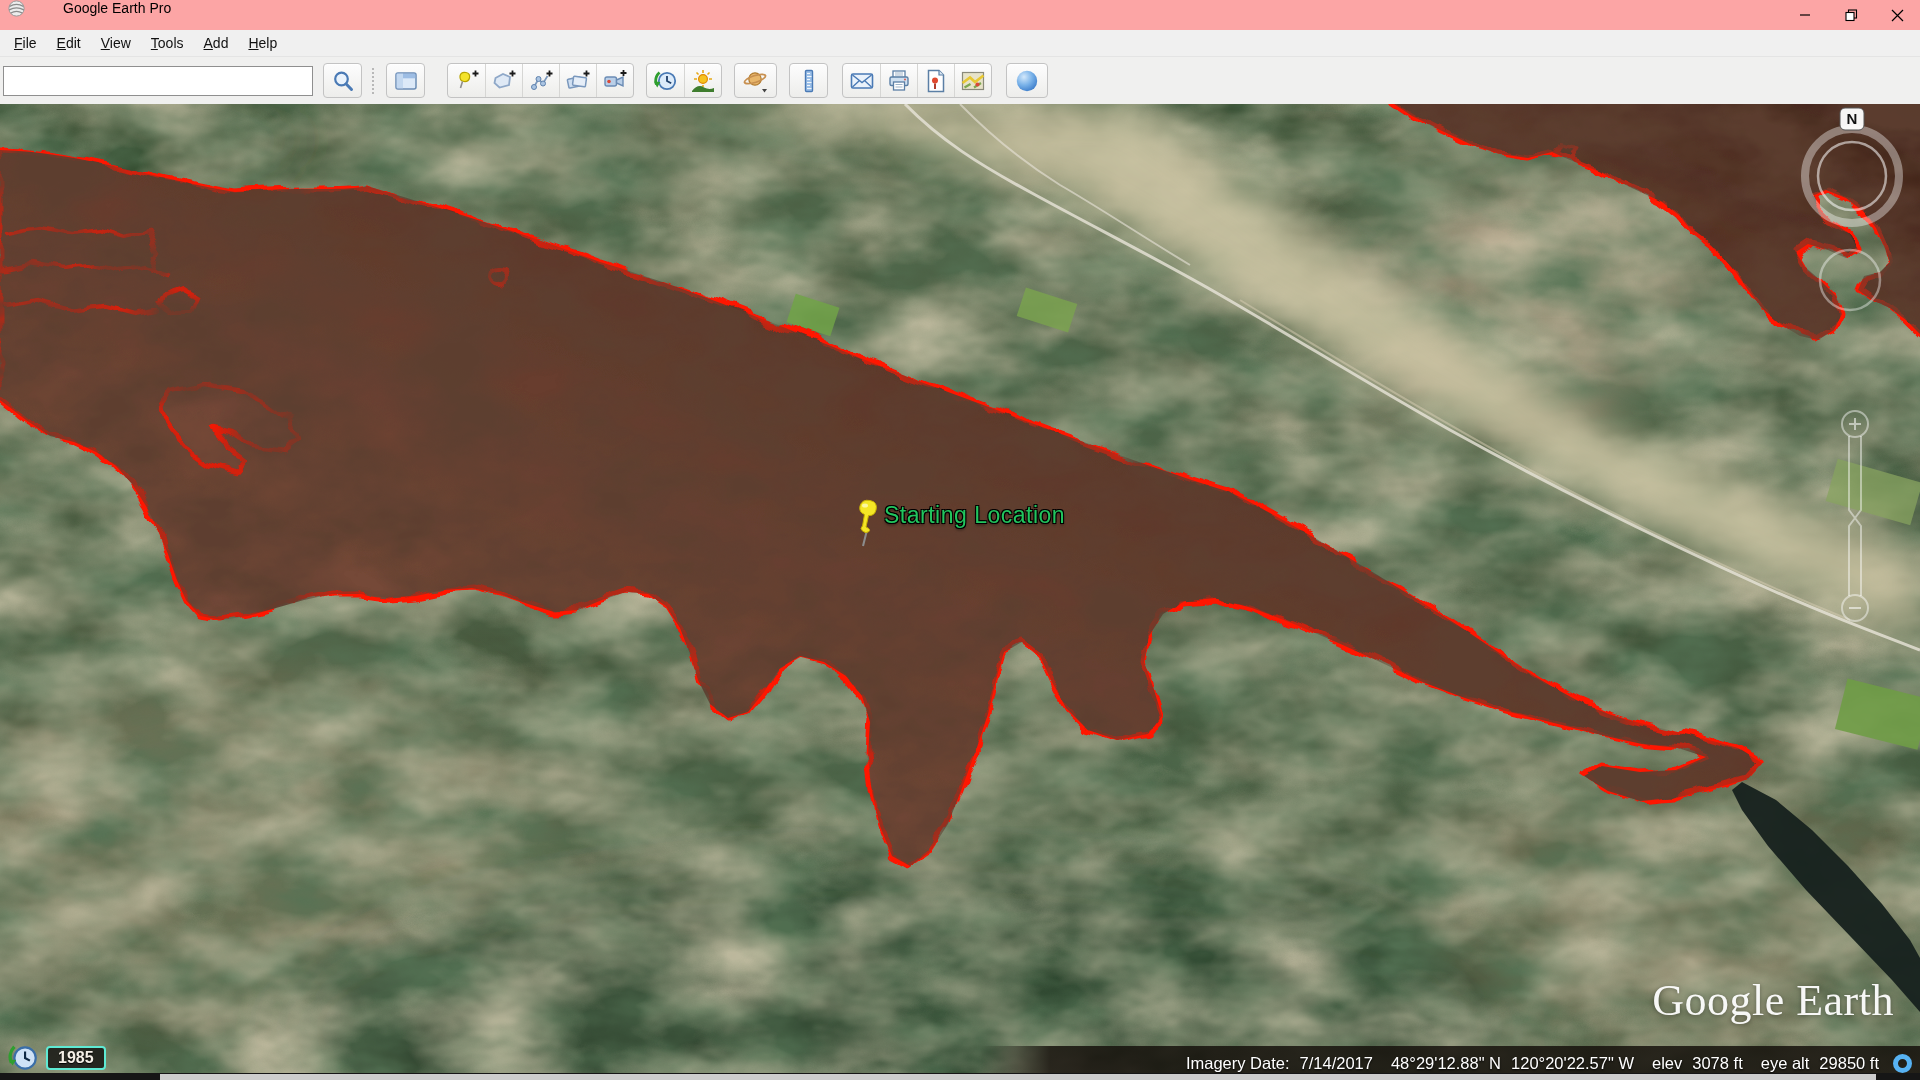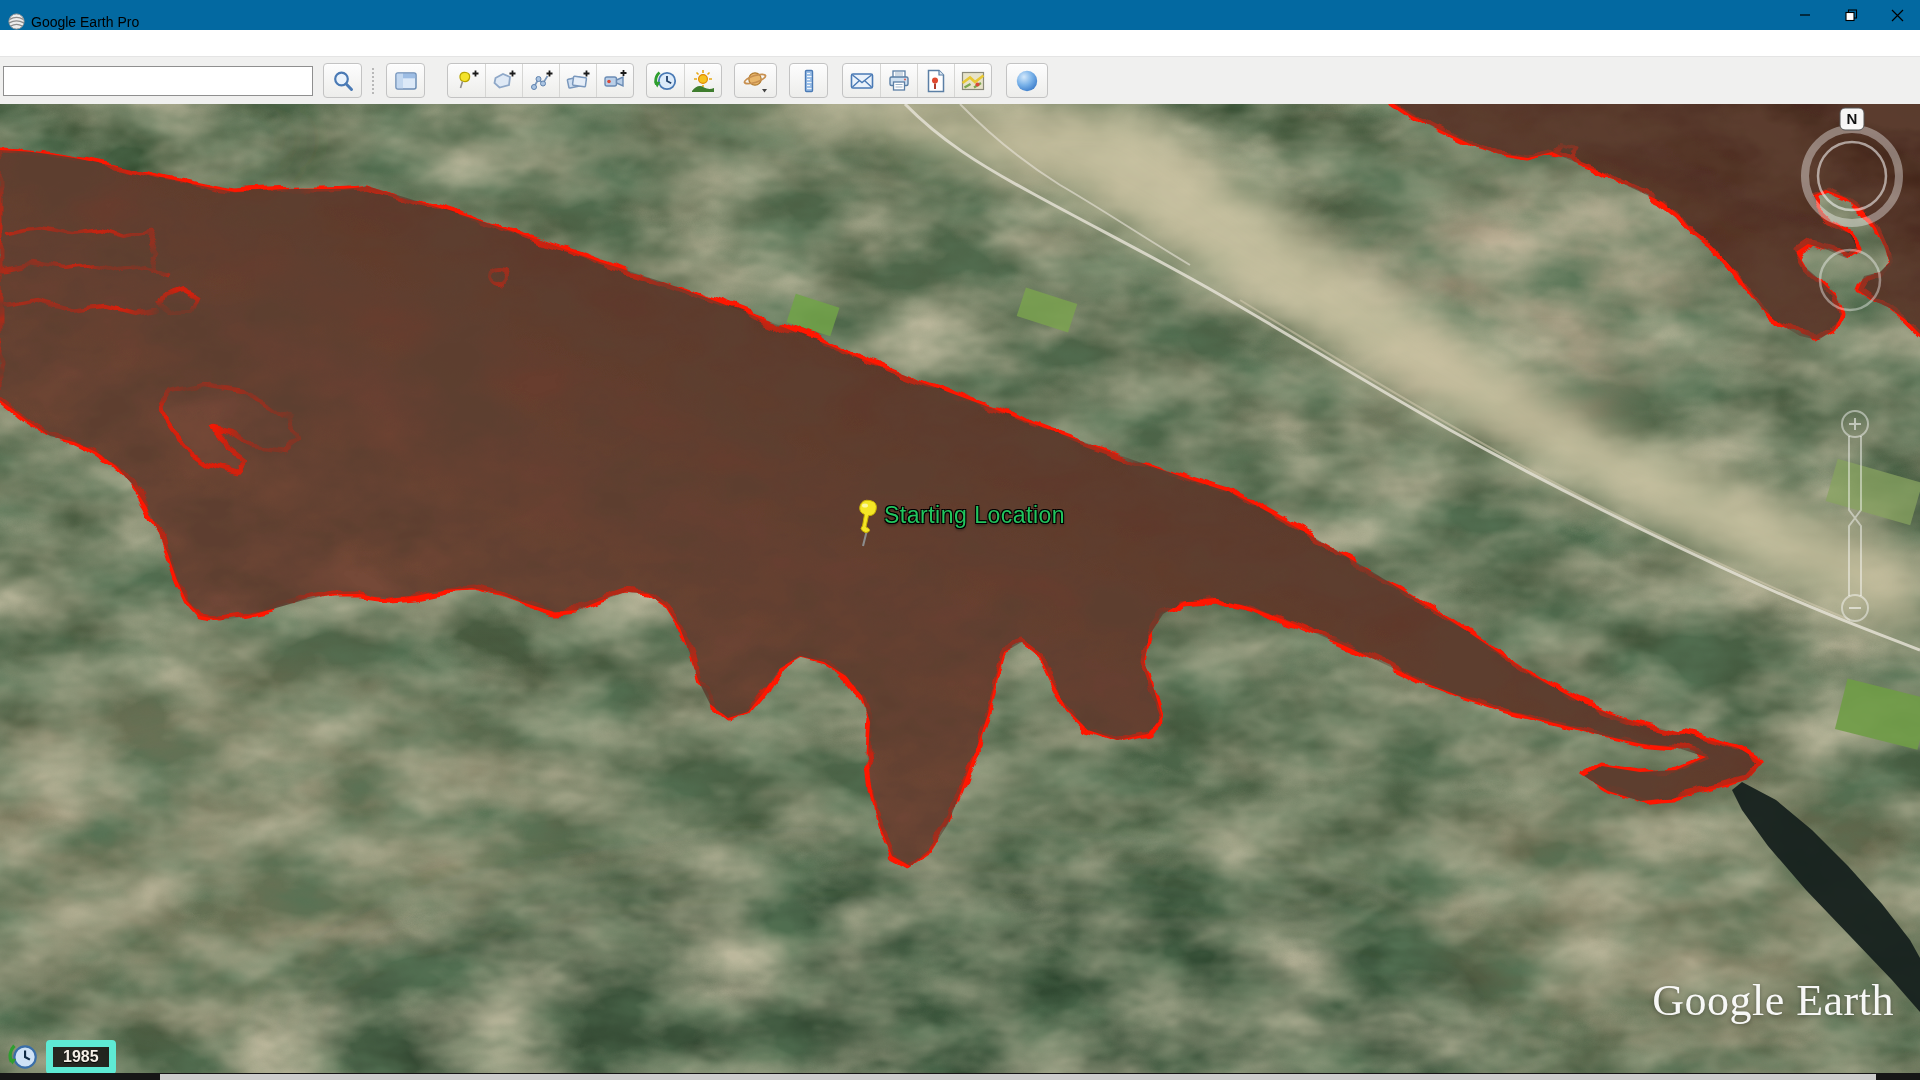--- a/index.html
+++ b/index.html
@@ -1,21 +1,21 @@
 <!DOCTYPE html>
 <html><head>
 <meta charset="utf-8">
 <style>
   html,body{margin:0;padding:0;width:1920px;height:1080px;overflow:hidden;
     font-family:"Liberation Sans",sans-serif;background:#000;}
   .window{position:relative;width:1920px;height:1080px;background:#fff;}
 
   
-  .titlebar{position:absolute;left:0;top:0;width:100%;height:30px;background:#0369a1;
-    display:flex;align-items:flex-end;}
+  .titlebar{position:absolute;left:0;top:0;width:100%;height:30px;background:#fca5a5;
+    display:flex;align-items:flex-start;gap:32px;}
   .title-icon{margin:0 6px 0 8px;width:17px;height:17px;}
   .title-text{font-size:14px;color:#000;}
   .win-controls{position:absolute;right:0;top:0;height:30px;display:flex;}
   .win-btn{width:46px;height:30px;display:grid;place-items:center;}
 
   
   .menubar{position:absolute;left:0;top:30px;width:100%;height:26px;background:#f0f0f0;
     display:flex;align-items:center;padding-left:4px;box-sizing:border-box;}
   .menu-item{padding:3px 10px;font-size:14px;color:#111;cursor:default;}
   .menu-item u{text-decoration:underline;}
@@ -48,21 +48,21 @@
 
   .statusbar{position:absolute;right:0;bottom:0;height:34px;width:940px;z-index:30;
     background:linear-gradient(to right,rgba(22,17,12,0),rgba(22,17,12,.85) 70px,rgba(22,17,12,.85));
     display:flex;align-items:center;justify-content:flex-end;color:#fff;font-size:16.5px;
     padding-right:8px;box-sizing:border-box;text-shadow:0 1px 2px #000;}
   .statusbar .sp{margin-left:18px;}
   .statusbar .sp2{margin-left:10px;}
   .progress-ring{width:19px;height:19px;border-radius:50%;border:5px solid #57b2f2;margin-left:14px;box-sizing:border-box;}
 
   .history-chip{position:absolute;left:8px;bottom:6px;display:flex;align-items:center;gap:6px;z-index:30;}
-  .year-badge{background:rgba(20,20,18,.85);border:7px solid #5eead4;border-radius:4px;color:#f4efe6;
+  .year-badge{background:rgba(20,20,18,.85);border:2px solid #5eead4;border-radius:4px;color:#f4efe6;
     font-size:16px;font-weight:bold;padding:1px 10px;text-shadow:0 1px 1px #000;}
 
   .bottom-strip{position:absolute;left:0;bottom:0;width:100%;height:7px;background:#161616;z-index:40;}
   .bottom-strip .lite{position:absolute;left:160px;right:44px;top:1px;bottom:0;background:#cdcdcd;}
 </style>
 </head>
 <body>
 
 <div class="window">
 
@@ -85,20 +85,28 @@
         </svg>
       </div>
       <div class="win-btn">
         <svg width="13" height="13" viewBox="0 0 13 13">
           <path d="M1 1 L12 12 M12 1 L1 12" stroke="#000" stroke-width="1.2"></path>
         </svg>
       </div>
     </div>
   </div>
 
+  <div class="menubar">
+    <div class="menu-item"><u>F</u><span>ile</span></div>
+    <div class="menu-item"><u>E</u><span>dit</span></div>
+    <div class="menu-item"><u>V</u><span>iew</span></div>
+    <div class="menu-item"><u>T</u><span>ools</span></div>
+    <div class="menu-item"><u>A</u><span>dd</span></div>
+    <div class="menu-item"><u>H</u><span>elp</span></div>
+  </div>
 
   <div class="toolbar">
     <input class="search-input" type="text" placeholder="" style="">
     <div style="width:10px"></div>
     <div class="tgroup">
         <button class="tbtn">
       <svg width="24" height="24" viewBox="0 0 24 24">
         <circle cx="10.5" cy="10" r="6.3" fill="#eaf3fc" stroke="#4a7ab5" stroke-width="2.2"></circle>
         <line x1="15.2" y1="15" x2="20.5" y2="20.5" stroke="#4a7ab5" stroke-width="3" stroke-linecap="round"></line>
       </svg>
@@ -385,18 +393,29 @@
     <div class="history-chip">
       <svg width="32" height="32" viewBox="0 0 30 30">
         <circle cx="16" cy="15" r="10" fill="#cfe2f6" stroke="#3a6ea8" stroke-width="2"></circle>
         <path d="M16 9 V15 L20.5 17.5" stroke="#102a44" stroke-width="2" fill="none"></path>
         <path d="M6 4.5 A 13.5 13.5 0 0 0 3.2 19.5" stroke="#2f9e2f" stroke-width="3.2" fill="none"></path>
         <path d="M0.8 16.5 L4.2 22 L7.6 16.8 Z" fill="#2f9e2f"></path>
       </svg>
       <div class="year-badge">1985</div>
     </div>
 
+    <div class="statusbar">
+      <span>Imagery Date:</span>
+      <span class="sp2">7/14/2017</span>
+      <span class="sp">48°29'12.88" N</span>
+      <span class="sp2">120°20'22.57" W</span>
+      <span class="sp">elev</span>
+      <span class="sp2">3078 ft</span>
+      <span class="sp">eye alt</span>
+      <span class="sp2">29850 ft</span>
+      <div class="progress-ring"></div>
+    </div>
 
     <div class="bottom-strip">
         <div class="lite"></div>
       </div>
   </div>
 </div>
 
 </body></html>

